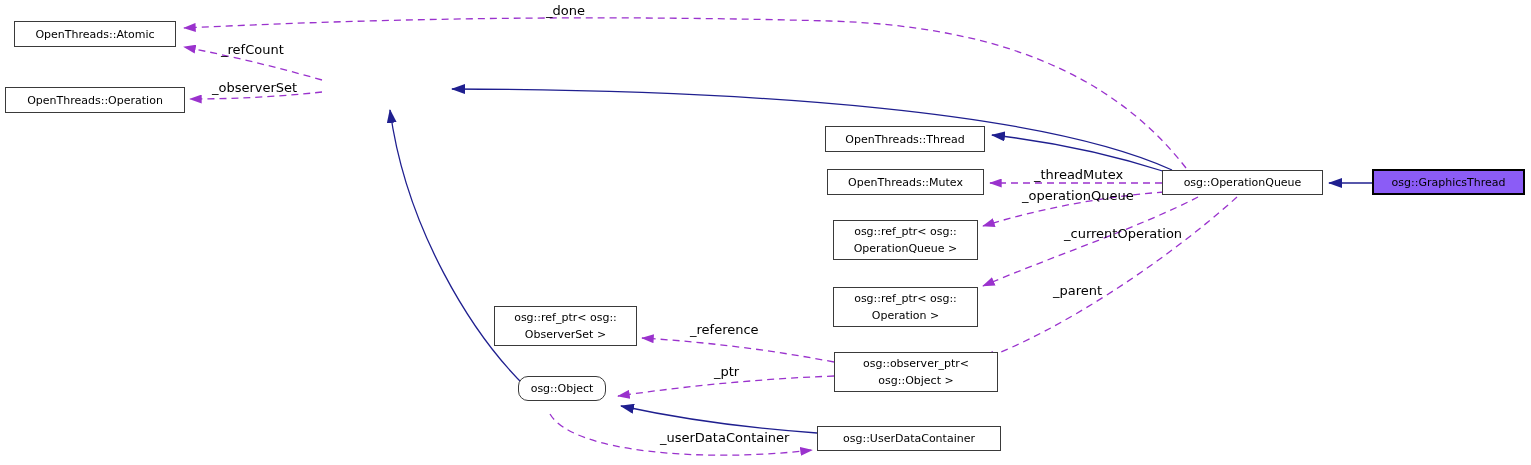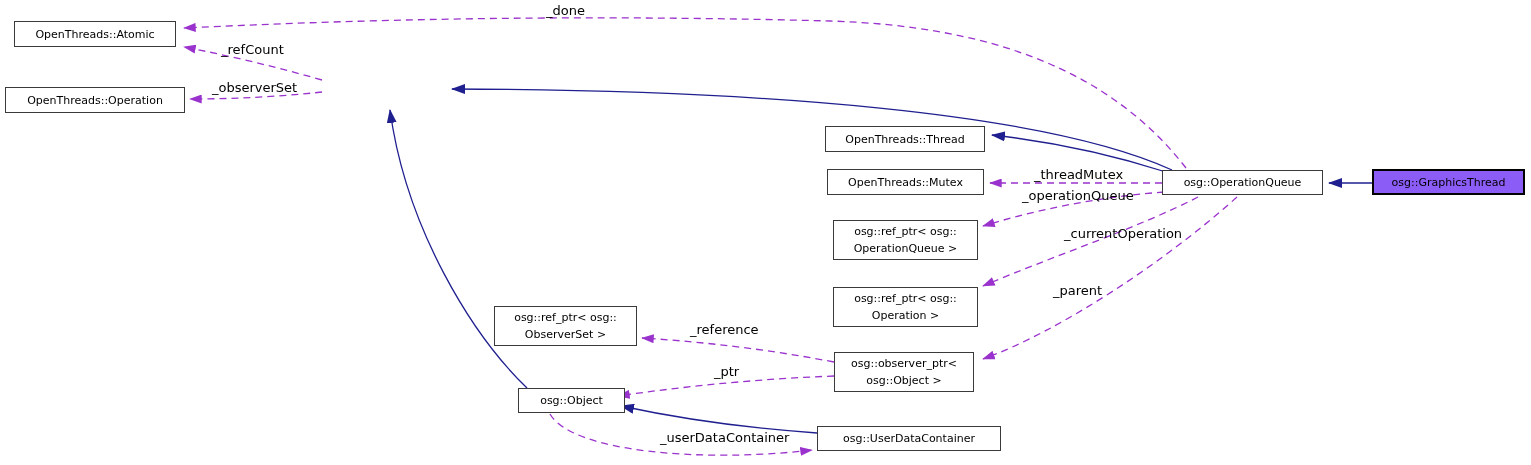--- a/index.html
+++ b/index.html
@@ -87,24 +87,24 @@
 
   <div class="node" style="left:833px; top:220px; width:145px; height:40px;">osg::ref_ptr&lt; osg::
 OperationQueue &gt;</div>
 
   <div class="node" style="left:833px; top:287px; width:145px; height:40px;">osg::ref_ptr&lt; osg::
 Operation &gt;</div>
 
   <div class="node" style="left:494px; top:306px; width:143px; height:40px;">osg::ref_ptr&lt; osg::
 ObserverSet &gt;</div>
 
-  <div class="node" style="left:834px; top:352px; width:140px; height:40px;">osg::observer_ptr&lt;
+  <div class="node" style="left:834px; top:352px; width:164px; height:40px;">osg::observer_ptr&lt;
 osg::Object &gt;</div>
 
-  <div class="node" style="left:518px; top:388px; width:107px; height:25px;">osg::Object</div>
+  <div class="node" style="left:518px; top:376px; width:88px; height:25px;border-radius:10px;">osg::Object</div>
 
   <div class="node" style="left:817px; top:426px; width:184px; height:25px;">osg::UserDataContainer</div>
 
   <div class="node" style="left:1162px; top:170px; width:161px; height:25px;">osg::OperationQueue</div>
 
   <div class="node current" style="left:1372px; top:169px; width:153px; height:26px;">osg::GraphicsThread</div>
 
   <div class="edge-label" style="left:546px; top:3px;">_done</div>
 
   <div class="edge-label" style="left:221px; top:42px;">_refCount</div>

